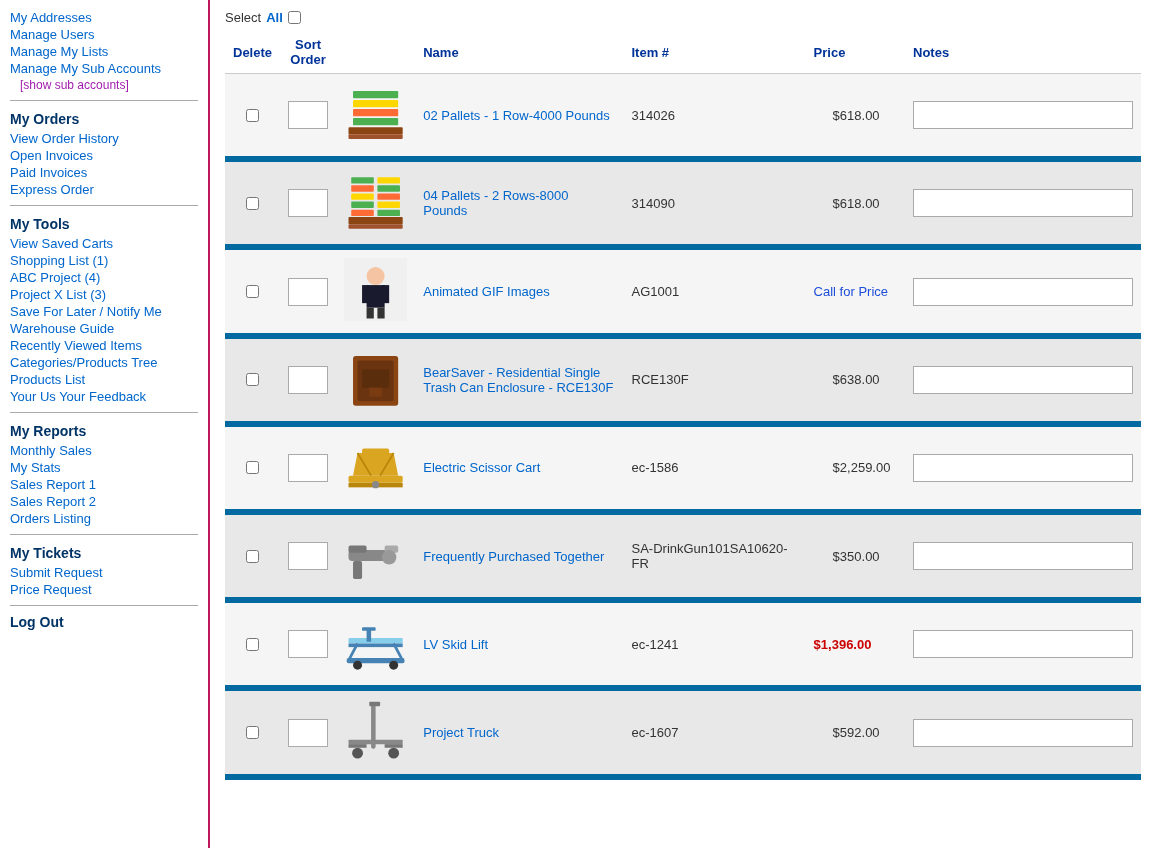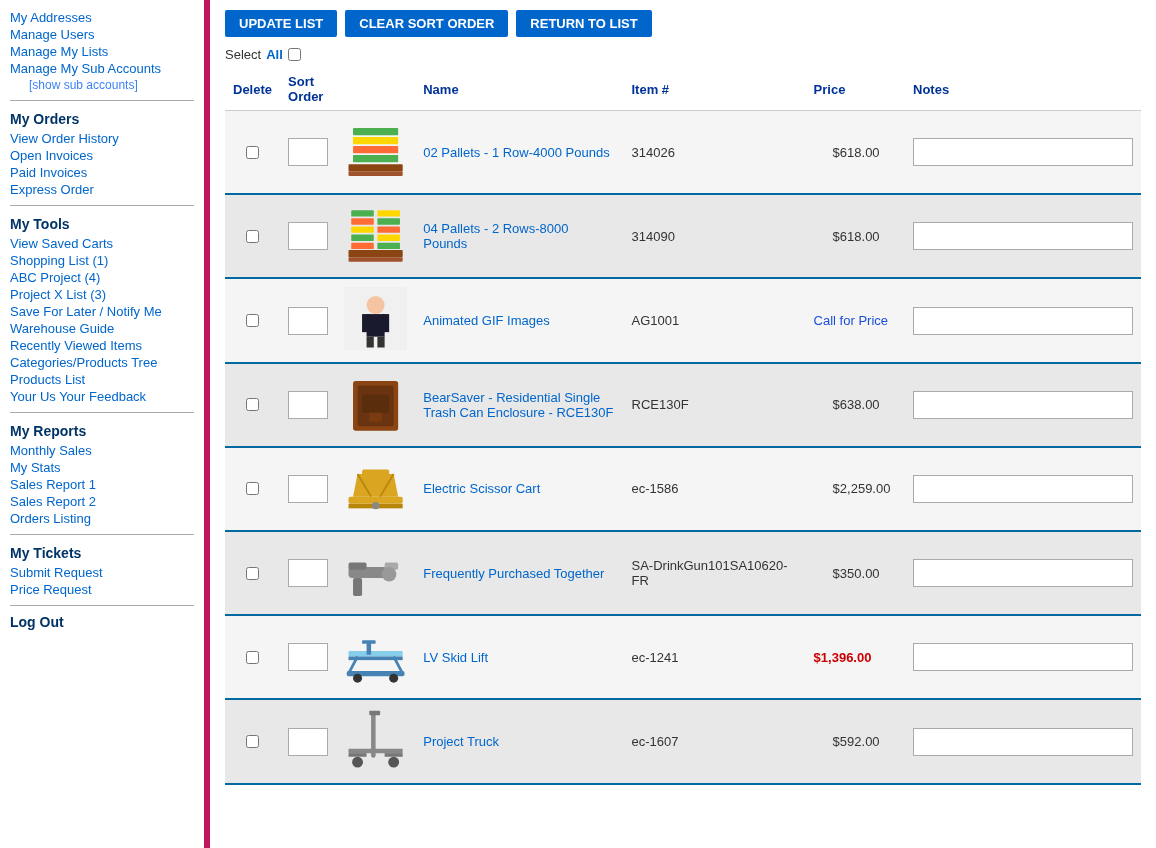--- a/index.html
+++ b/index.html
@@ -6,32 +6,32 @@
     body { font-family: Arial, sans-serif; font-size: 13px; color: #333; background: #fff; }
     a { color: #0066cc; text-decoration: none; }
 
     .layout { display: flex; min-height: 848px; }
 
     
     .sidebar {
       width: 210px;
       min-width: 210px;
       padding: 8px 10px;
-      border-right: 6px solid #be185d;
+      border-right: 2px solid #be185d;
       font-size: 13px;
     }
     .sidebar-link { display: block; color: #0066cc; margin: 2px 0; cursor: pointer; }
     .sidebar-section-title {
       font-weight: bold;
       font-size: 14px;
       color: #003366;
       margin: 10px 0 4px 0;
     }
     .sidebar-divider { border: none; border-top: 1px solid #aaa; margin: 8px 0; }
-    .sidebar-sub { font-size: 12px; color: #3b82f6; margin-left: 19px; }
+    .sidebar-sub { font-size: 12px; color: #a21caf; margin-left: 10px; }
 
     
     .main { flex: 1; padding: 10px 15px; }
 
     
     .toolbar { display: flex; align-items: center; gap: 8px; margin-bottom: 10px; }
     .btn-blue {
       background: #0066cc;
       color: #fff;
       border: none;
@@ -49,21 +49,21 @@
     .product-table { width: 100%; border-collapse: collapse; }
     .product-table thead tr th {
       color: #003399;
       font-weight: bold;
       font-size: 13px;
       padding: 6px 8px;
       text-align: left;
       border-bottom: 1px solid #ccc;
       background: #fff;
     }
-    .product-table tbody tr { border-bottom: 2px solid #0369a1; }
+    .product-table tbody tr { border-bottom: 6px solid #0369a1; }
     .product-table tbody tr:nth-child(odd) { background: #f5f5f5; }
     .product-table tbody tr:nth-child(even) { background: #e8e8e8; }
     .product-table td { padding: 8px; vertical-align: middle; }
 
     .td-delete { width: 30px; text-align: center; }
     .td-sort { width: 50px; text-align: center; }
     .td-img { width: 80px; text-align: center; }
     .td-name { width: 220px; }
     .td-item { width: 180px; }
     .td-price { width: 100px; }
@@ -138,37 +138,32 @@
     <a class="sidebar-link">Submit Request</a>
     <a class="sidebar-link">Price Request</a>
 
     <hr class="sidebar-divider">
 
     <a class="sidebar-link" style="font-weight:bold; font-size:14px; color:#003366;">Log Out</a>
   </div>
 
   <div class="main">
 
-    <div class="toolbar">
-      <button class="btn-blue">UPDATE LIST</button>
-      <button class="btn-blue">CLEAR SORT ORDER</button>
-      <button class="btn-blue">RETURN TO LIST</button>
-    </div>
 
     <div class="select-all-row">
       <span>Select</span>
       <span style="color:#0066cc; font-weight:bold;">All</span>
       <input type="checkbox" style="">
     </div>
 
     <table class="product-table">
       <thead>
         <tr>
           <th style="width:35px;">Delete</th>
-          <th style="width:55px;">Sort<br>Order</th>
+          <th style="width:55px;text-align:center;">Sort<br>Order</th>
           <th style="width:85px;"></th>
           <th style="width:220px;">Name</th>
           <th style="width:185px;">Item #</th>
           <th style="width:100px;">Price</th>
           <th>Notes</th>
         </tr>
       </thead>
       <tbody id="product-tbody">
       <tr>
     <td class="td-delete">

